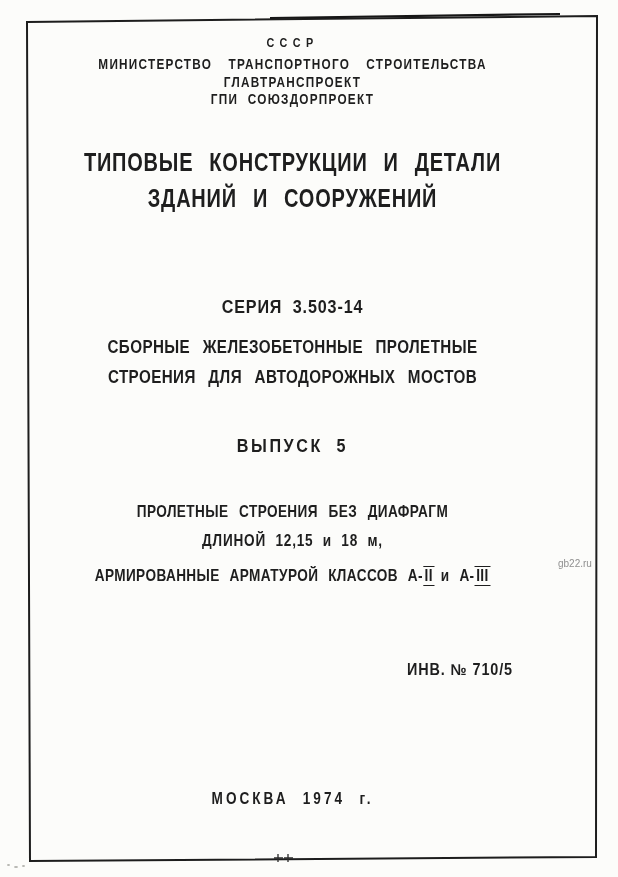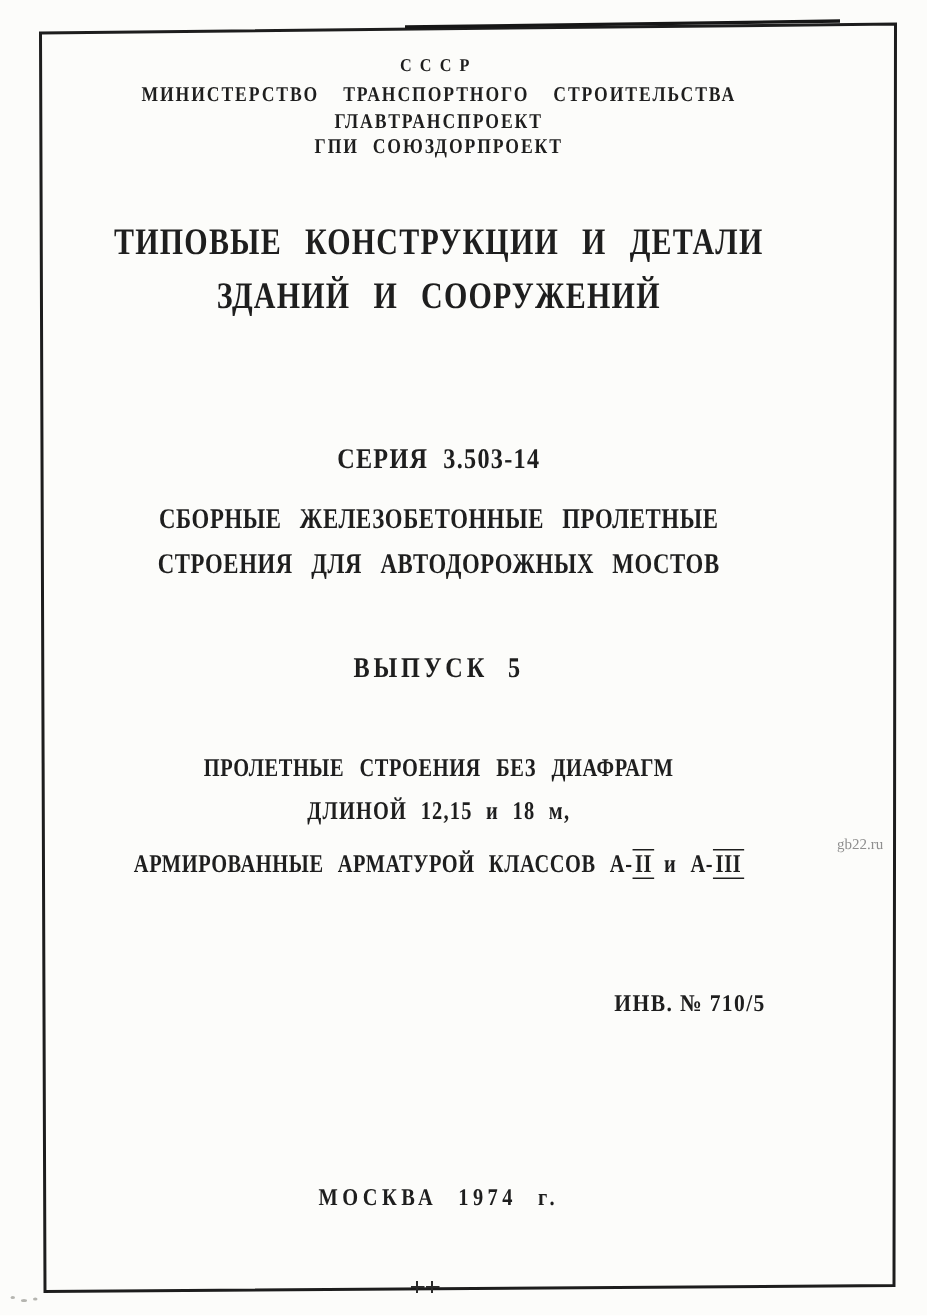--- a/index.html
+++ b/index.html
@@ -6,21 +6,21 @@
     --ink:#1e1e1e;
     --paper:#fcfcfa;
     --wm:#8f8f8f;
   }
   html,body{margin:0;padding:0;background:#ffffff;}
   .page{
     position:relative;
     width:618px;height:877px;
     background:var(--paper);
     overflow:hidden;
-    font-family:Liberation Serif, serif;
+    font-family:Liberation Sans, sans-serif;
     color:var(--ink);
   }
   .frame-svg{position:absolute;left:0;top:0;}
   .line{
     position:absolute;left:0;width:585px;
     text-align:center;
     font-weight:700;
     color:var(--ink);
     white-space:nowrap;
     transform-origin:50% 50%;

